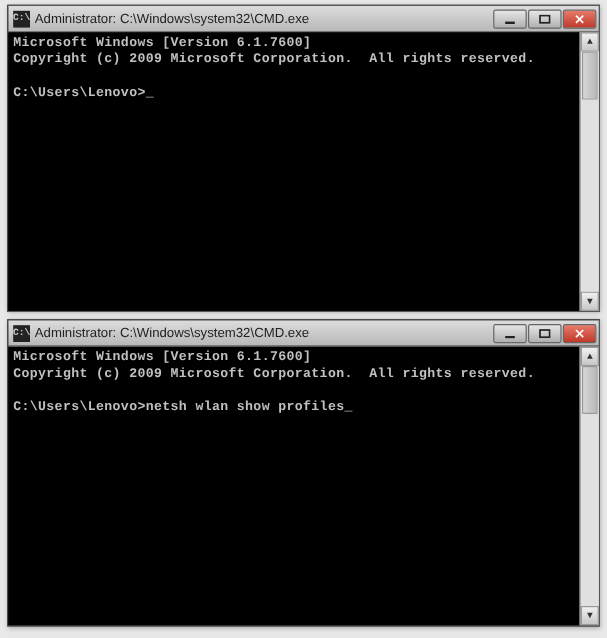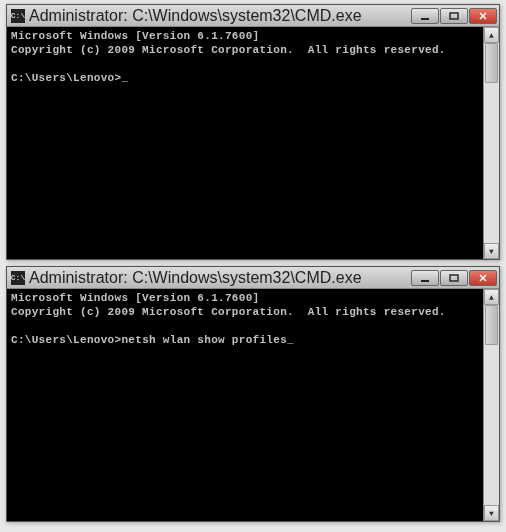--- a/index.html
+++ b/index.html
@@ -33,21 +33,21 @@
       display: flex;
       align-items: center;
       justify-content: center;
       color: #ccc;
       font-size: 8px;
       font-weight: bold;
     }
     .titlebar-text {
       color: #222;
       font-family: 'Segoe UI', Tahoma, sans-serif;
-      font-size: 16px;
+      font-size: 11px;
       flex: 1;
       white-space: nowrap;
       overflow: hidden;
     }
     .window-controls {
       display: flex;
       gap: 1px;
     }
     .win-btn {
       width: 28px;

